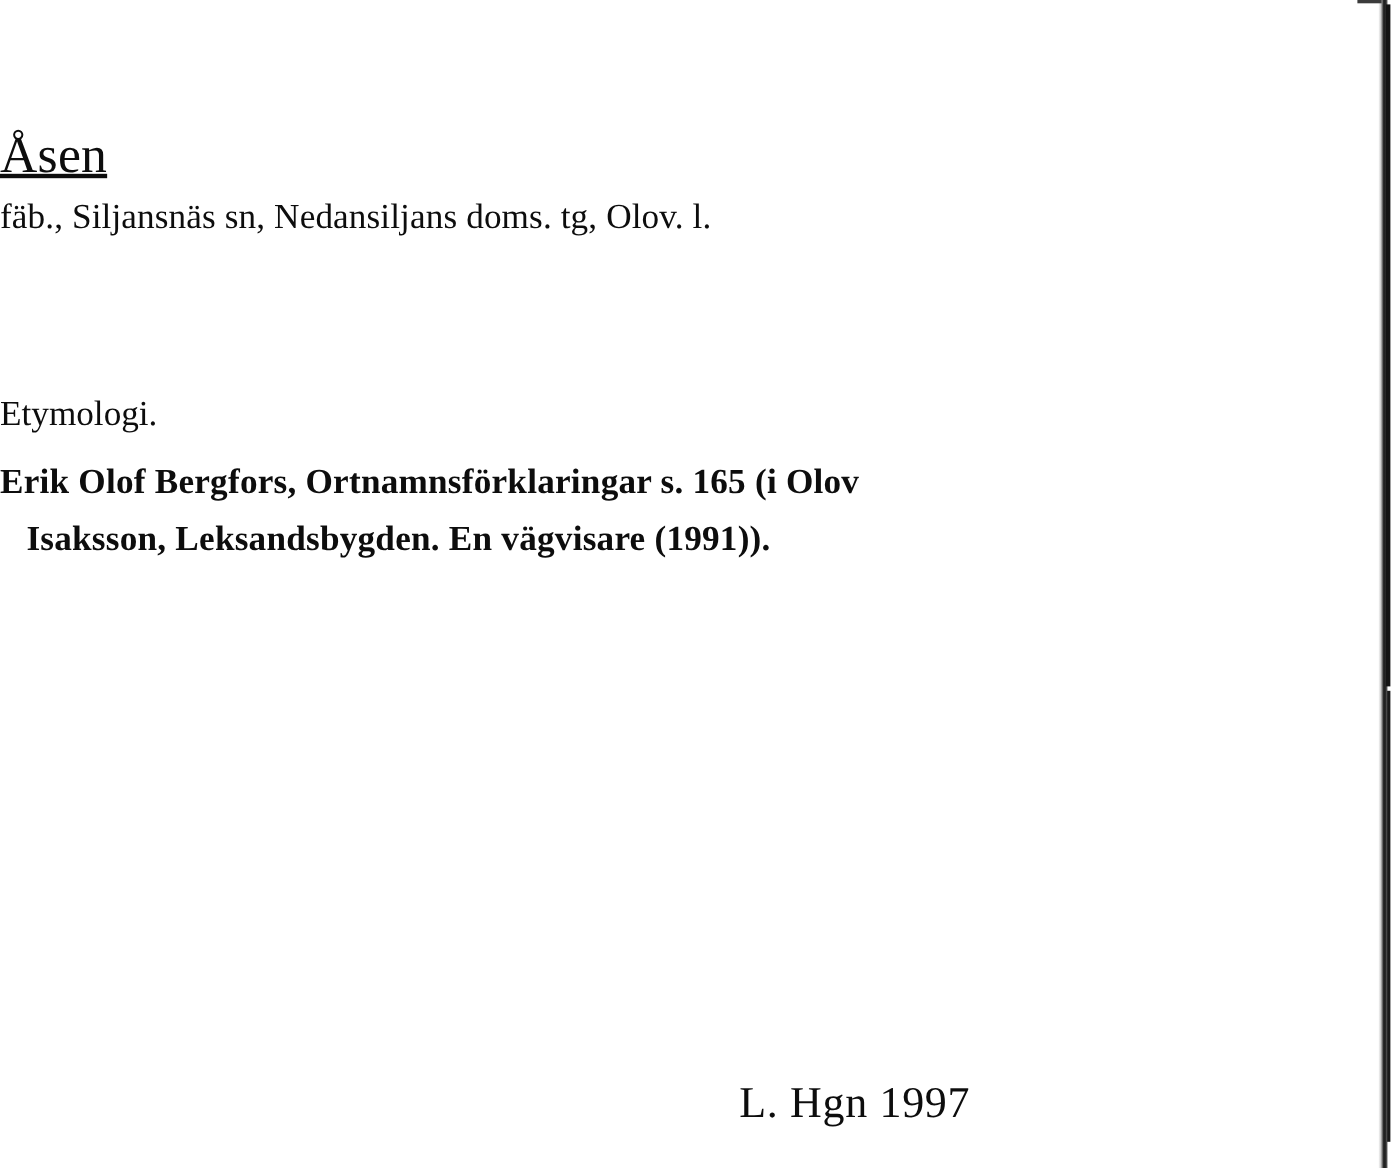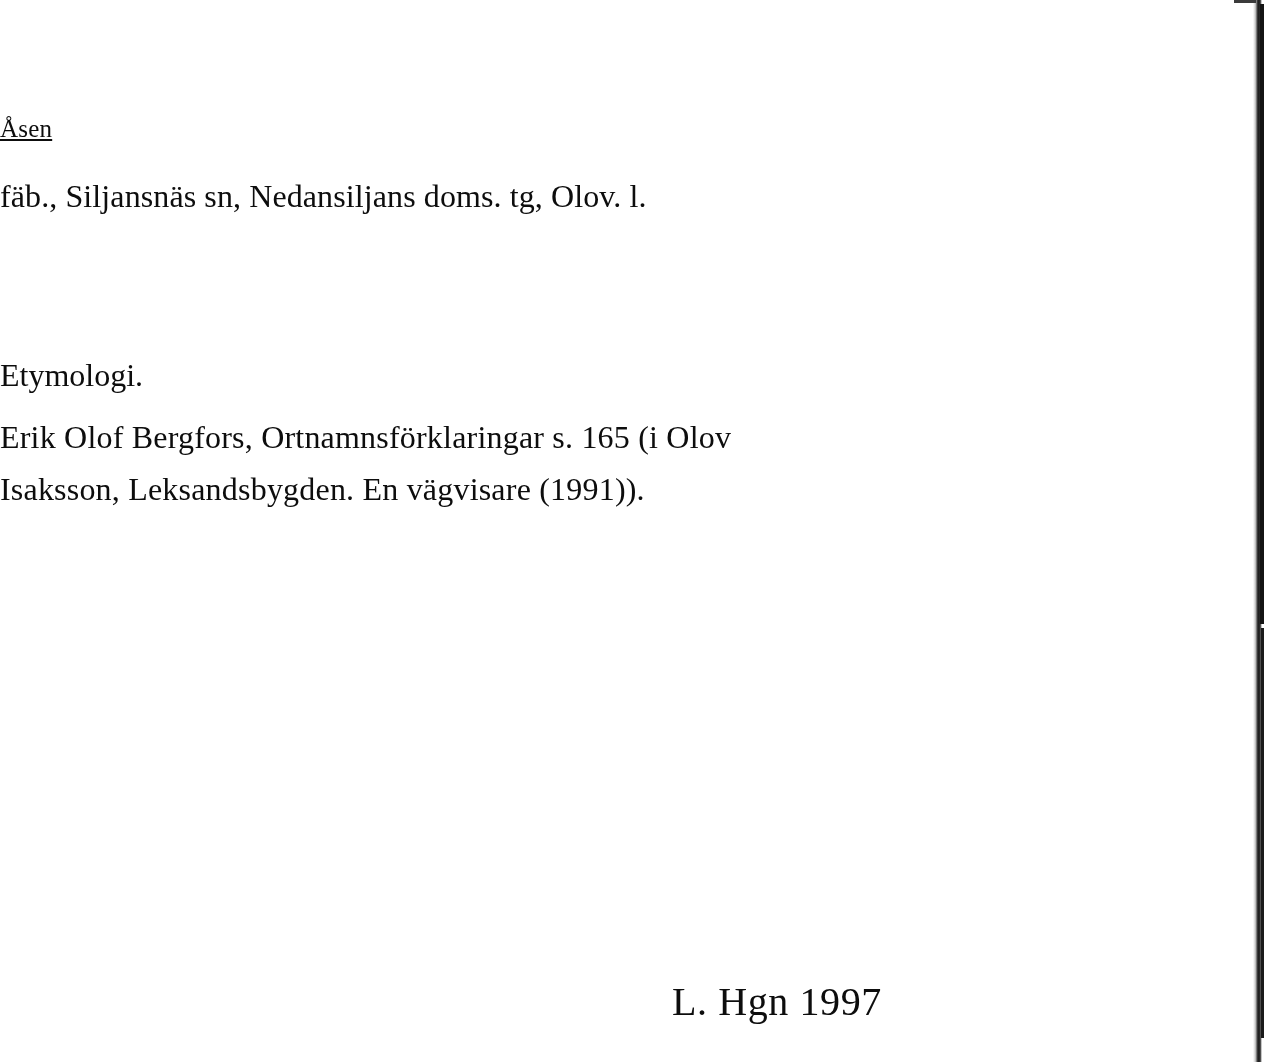--- a/index.html
+++ b/index.html
@@ -53,21 +53,21 @@
     top: 0;
     width: 22px;
     height: 3px;
     background: #3b3b3b;
   }
 
   .headword {
     position: absolute;
     left: 0px;
     top: 115px;
-    font-size: 25px;
+    font-size: 47px;
     line-height: 1.12;
     text-decoration: underline;
     text-underline-offset: 2px;
     letter-spacing: 0.2px;
   }
   .subline {
     position: absolute;
     left: 0px;
     top: 178px;
     font-size: 32px;
@@ -83,23 +83,25 @@
     text-align: center;
   }
   .ref-block {
     position: absolute;
     left: 0px;
     top: 412px;
     width: 1100px;
     font-size: 32px;
     line-height: 1.62;
     letter-spacing: 0.2px;
+    font-weight: bold;
   }
   .ref-block .l2 {
     display: block;
+    padding-left: 24px;
   }
   .alias-line {
     position: absolute;
     left: 0px;
     top: 750px;
     font-size: 32px;
     line-height: 1.15;
   }
   .alias-line u {
     text-decoration: underline;

